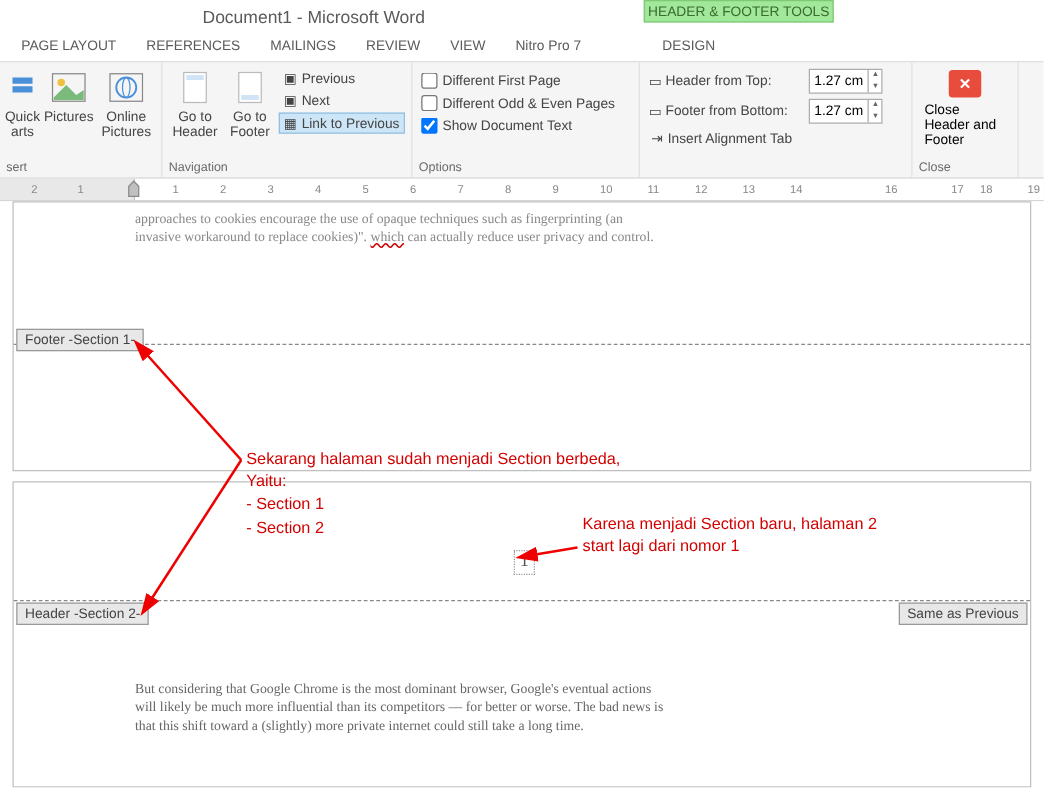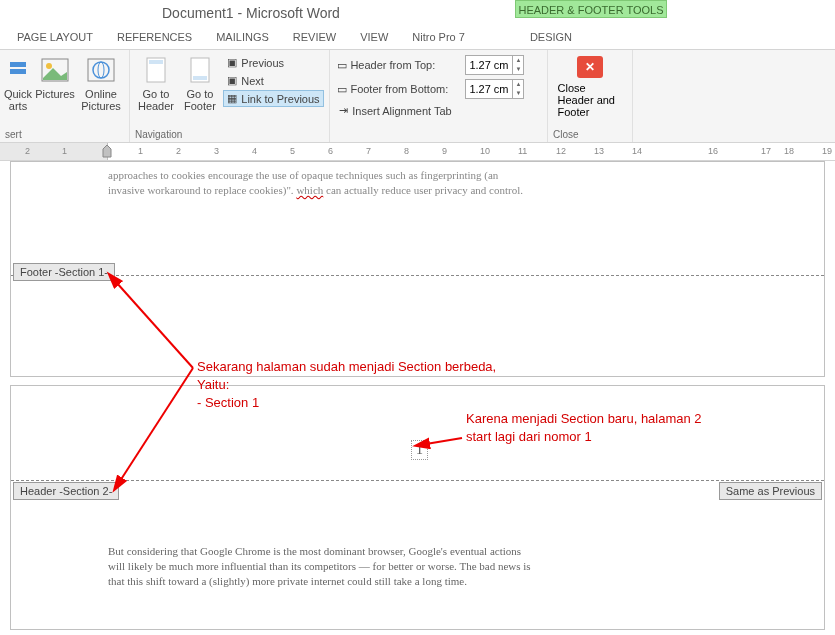--- a/index.html
+++ b/index.html
@@ -143,20 +143,39 @@
           </div>
         <div class="smallbtn active">
             <span>▦</span>
             <span>Link to Previous</span>
           </div>
       </div>
     </div>
     <div class="group-label">Navigation</div>
   </div>
 
+  <div class="group" style="width:182px">
+    <div class="group-body">
+      <div class="smallstack" style="padding-top:4px">
+        <label class="checkrow">
+            <input type="checkbox" style="">
+            <span>Different First Page</span>
+          </label>
+        <label class="checkrow">
+            <input type="checkbox" style="">
+            <span>Different Odd &amp; Even Pages</span>
+          </label>
+        <label class="checkrow">
+            <input type="checkbox" checked="" style="">
+            <span>Show Document Text</span>
+          </label>
+      </div>
+    </div>
+    <div class="group-label">Options</div>
+  </div>
 
   <div class="group" style="width:218px">
     <div class="group-body">
       <div class="smallstack" style="padding-top:2px;gap:2px">
         <div class="posrow">
           <span>▭</span>
           <span style="width:112px">Header from Top:</span>
           <div class="spinner">
             <input value="1.27 cm" style="">
             <div class="spinner-controls">
@@ -246,20 +265,21 @@
       <div>But considering that Google Chrome is the most dominant browser, Google's eventual actions</div>
       <div>will likely be much more influential than its competitors — for better or worse. The bad news is</div>
       <div>that this shift toward a (slightly) more private internet could still take a long time.</div>
     </div>
   </div>
 
   <div class="annot" style="left:197px;top:197px">
     <div>Sekarang halaman sudah menjadi Section berbeda,</div>
     <div>Yaitu:</div>
     <div>- Section 1</div>
+    <div>- Section 2</div>
   </div>
   <div class="annot" style="left:466px;top:249px">
     <div>Karena menjadi Section baru, halaman 2</div>
     <div>start lagi dari nomor 1</div>
   </div>
 
   <svg class="arrow" style="left:108px;top:115px" width="100" height="210">
     <defs>
         <marker id="ah1" markerWidth="10" markerHeight="10" refX="2" refY="3" orient="auto">
           <path d="M0,0 L0,6 L9,3 Z" fill="#e00"></path>

